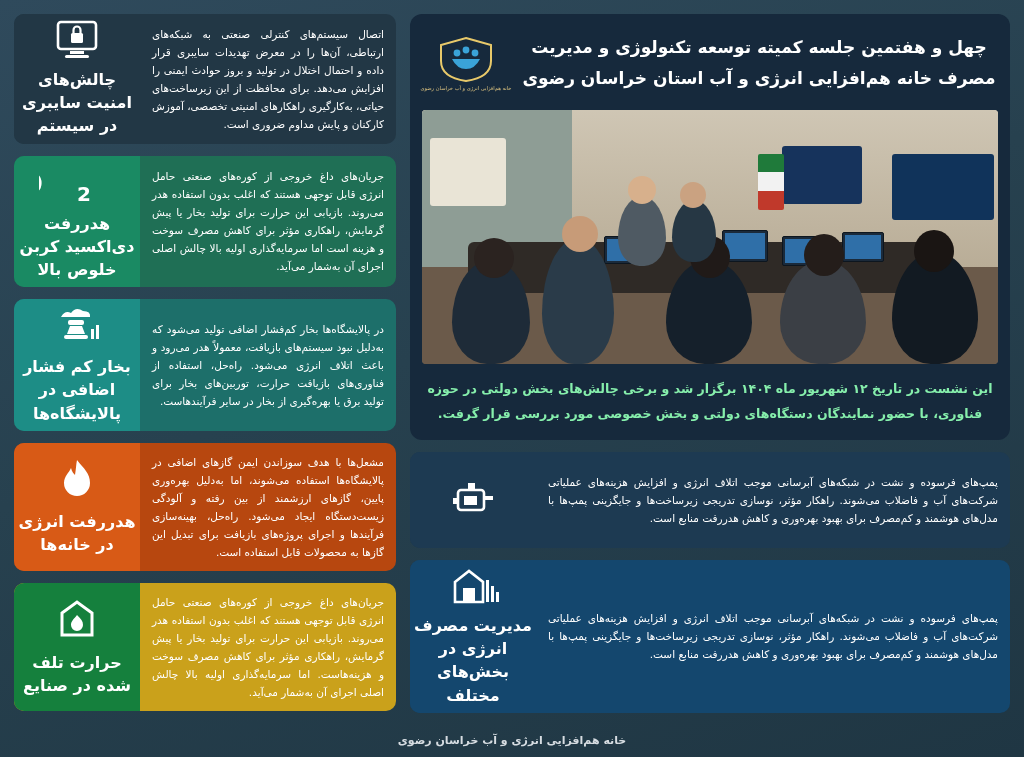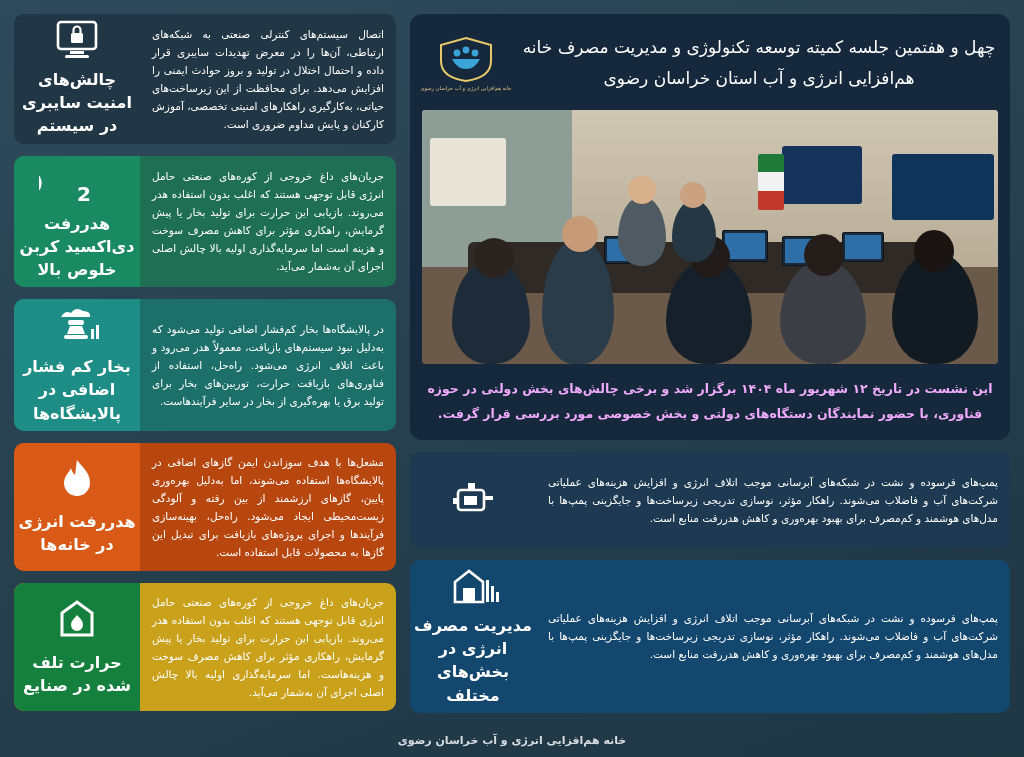--- a/index.html
+++ b/index.html
@@ -66,34 +66,34 @@
   .hero{
     background:#16293c;border-radius:12px;overflow:hidden;
     padding:0 0 0 0;
   }
   .hero-top{
     display:flex;align-items:center;gap:10px;
     padding:12px 14px 10px 10px;
   }
   .hero-title{
     flex:1;text-align:center;
-    color:#ffffff;font-weight:normal;font-size:17px;line-height:1.85;
+    color:#ffffff;font-weight:bold;font-size:17px;line-height:1.85;
   }
   .logo{
     width:92px;flex:0 0 92px;height:74px;
     display:flex;flex-direction:column;align-items:center;justify-content:center;
     color:#e8c96a;
   }
   .logo .logo-sub{font-size:5.2px;color:#d9c07f;margin-top:2px;letter-spacing:.2px;text-align:center;line-height:1.3;}
   .photo-wrap{
     margin:0 12px;border-radius:4px;overflow:hidden;position:relative;
     height:254px;background:#6c6254;
   }
   .hero-caption{
-    color:#f0abfc;font-size:12.5px;line-height:2;
+    color:#86efac;font-size:12.5px;line-height:2;
     text-align:center;padding:12px 16px 14px 16px;font-weight:bold;
   }
 
   
   .footer{
     position:absolute;left:0;right:0;bottom:10px;
     text-align:center;color:#d7dde2;
   }
   .footer .f1{font-size:11px;font-weight:bold;}
   .footer .f2{font-size:9.5px;letter-spacing:1.3px;margin-top:4px;color:#c2cbd2;}
@@ -158,21 +158,21 @@
             <rect x="13" y="30" width="24" height="4" rx="2" fill="#ffffff"></rect>
             <rect x="40" y="24" width="3" height="10" fill="#ffffff"></rect>
             <rect x="45" y="20" width="3" height="14" fill="#ffffff"></rect>
           </svg>
         </span>
         <div class="ttl">بخار کم فشار اضافی در پالایشگاه‌ها</div>
       </div>
     </div>
 
     <div class="card c-orange">
-      <div class="txt">مشعل‌ها با هدف سوزاندن ایمن گازهای اضافی در پالایشگاه‌ها استفاده می‌شوند، اما به‌دلیل بهره‌وری پایین، گازهای ارزشمند از بین رفته و آلودگی زیست‌محیطی ایجاد می‌شود. راه‌حل، بهینه‌سازی فرآیندها و اجرای پروژه‌های بازیافت برای تبدیل این گازها به محصولات قابل استفاده است.</div>
+      <div class="txt">مشعل‌ها با هدف سوزاندن ایمن گازهای اضافی در پالایشگاه‌ها استفاده می‌شوند، اما به‌دلیل بهره‌وری پایین، گازهای ارزشمند از بین رفته و آلودگی زیست‌دستگاه ایجاد می‌شود. راه‌حل، بهینه‌سازی فرآیندها و اجرای پروژه‌های بازیافت برای تبدیل این گازها به محصولات قابل استفاده است.</div>
       <div class="icon-box">
         <span class="icon-glyph">
           <svg width="40" height="44" viewBox="0 0 40 44">
             <path d="M20 2 c7 9 13 13 13 23 a13 13 0 0 1 -26 0 c0-7 5-10 7-15 c1 4 3 6 4 7 c1-6 1-10 2-15z" fill="#ffffff"></path>
           </svg>
         </span>
         <div class="ttl">هدررفت انرژی در خانه‌ها</div>
       </div>
     </div>
 

